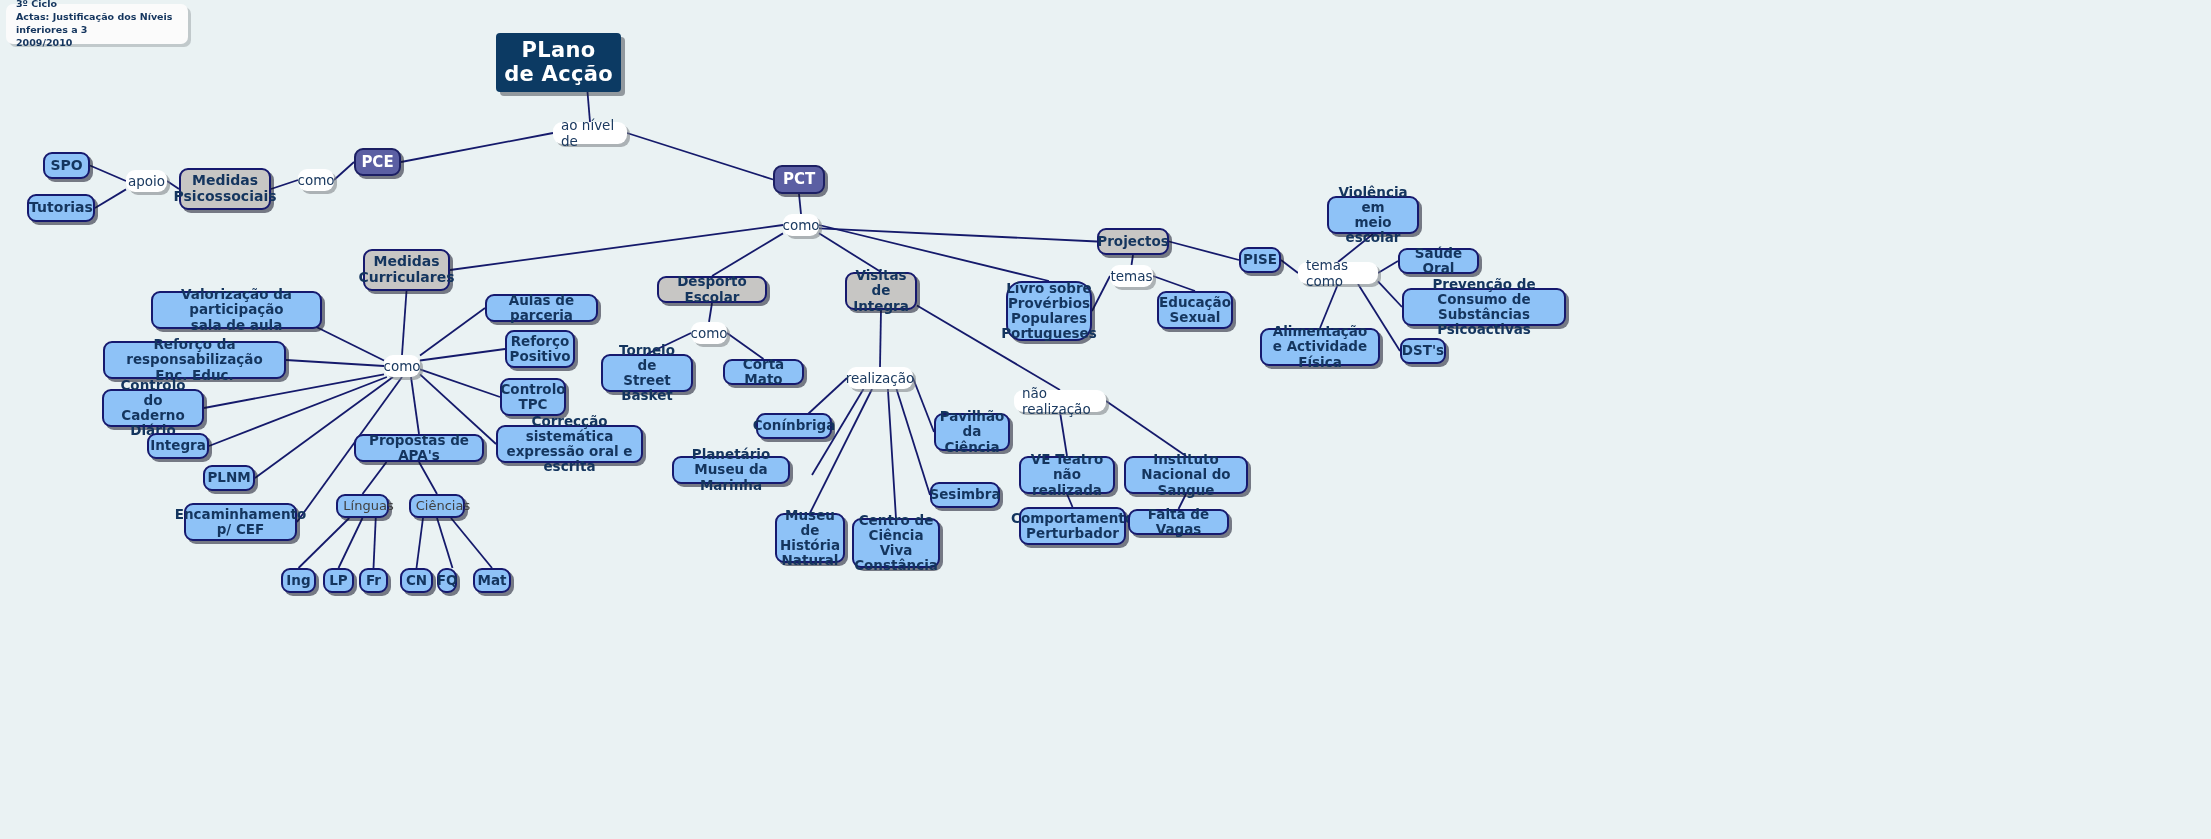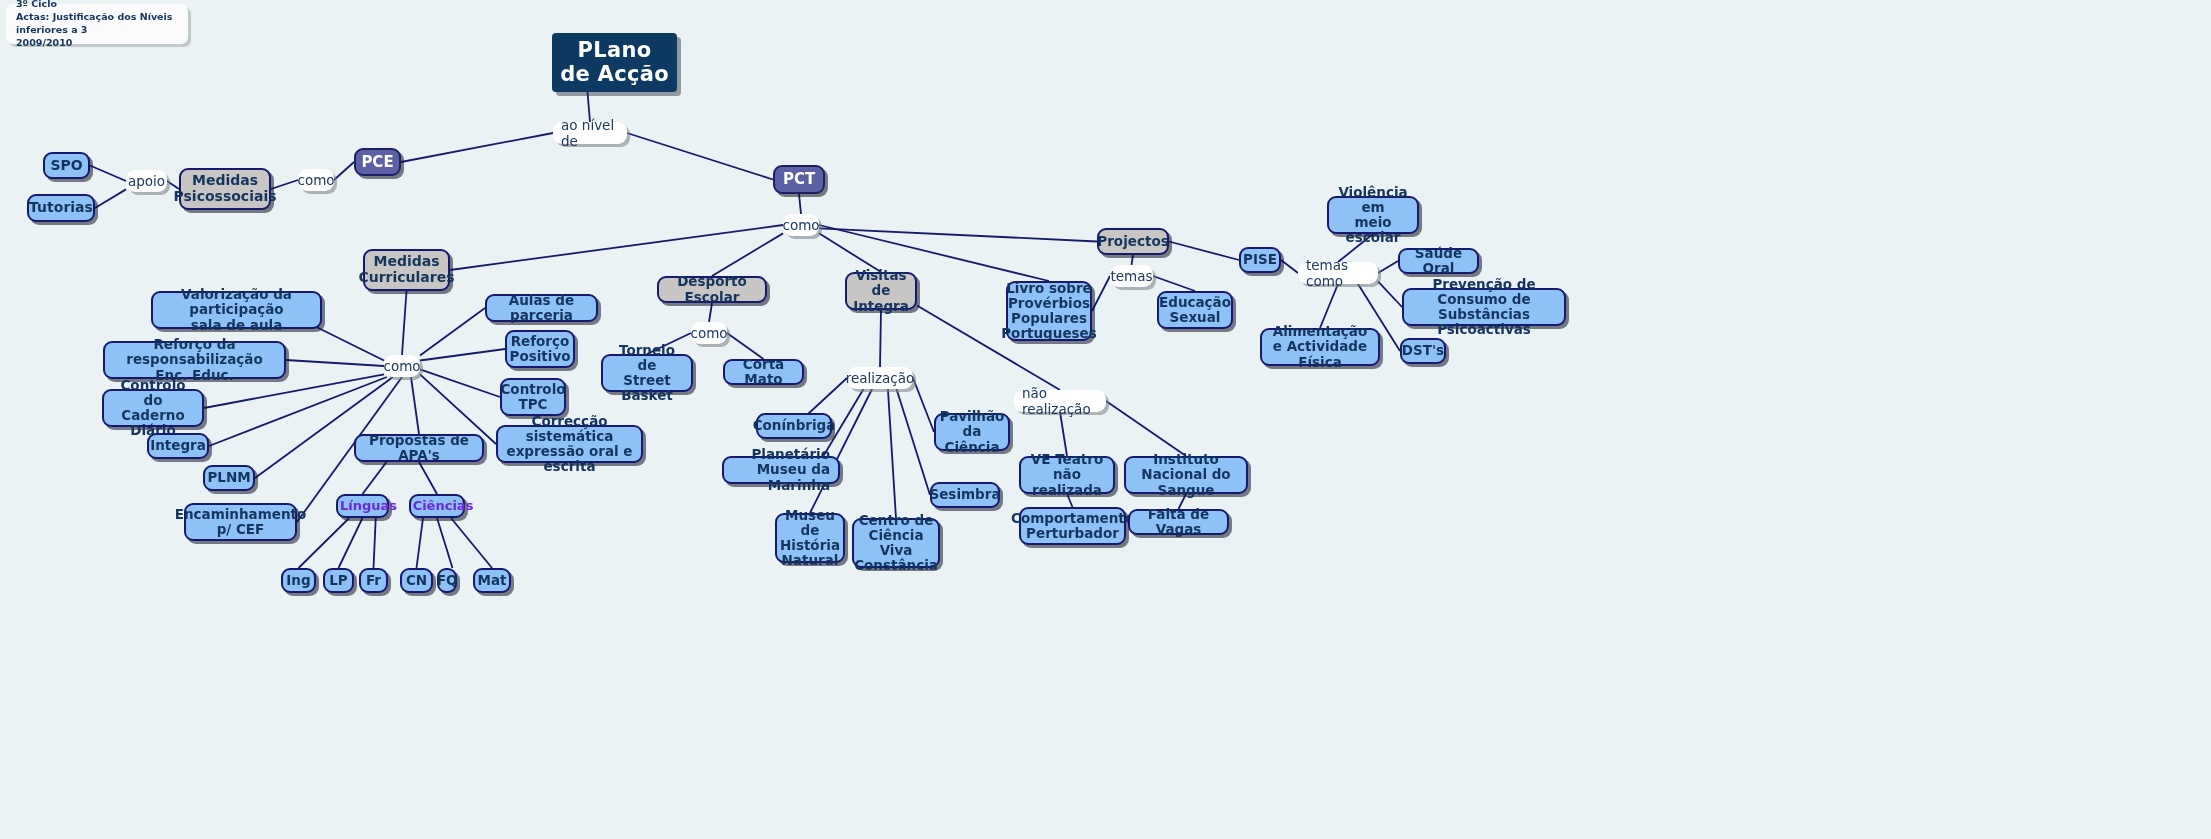--- a/index.html
+++ b/index.html
@@ -26,21 +26,21 @@
     padding:2px 8px;
   }
   .n-leaf{background:#8ec2f7;}
   .n-cat{background:#c7c6c4;}
   .n-accent{background:#5b5fa3;color:#ffffff;border-color:#1c1f63;}
   .n-root{
     background:#0c3a63;color:#ffffff;border:none;border-radius:4px;
     box-shadow:4px 4px 0 rgba(40,45,55,.45);
     font-size:21px;letter-spacing:.3px;
   }
-  .n-soft{background:#8ec2f7;font-weight:bold;color:#6d28d9;padding-left:20px;}
+  .n-soft{background:#8ec2f7;font-weight:normal;color:#404040;padding-left:20px;}
   .link{
     position:absolute;
     box-sizing:border-box;
     display:flex;align-items:center;justify-content:center;
     background:#ffffff;
     border-radius:9px;
     color:#1b3a60;
     font-weight:normal;
     box-shadow:3px 3px 0 rgba(120,125,130,.55);
     z-index:5;
@@ -123,21 +123,21 @@
       <line x1="1281" y1="260" x2="1298" y2="273" stroke="#151a6b" stroke-width="1.8"></line>
       <line x1="1338" y1="262" x2="1373" y2="234" stroke="#151a6b" stroke-width="1.8"></line>
       <line x1="1378" y1="273" x2="1398" y2="261" stroke="#151a6b" stroke-width="1.8"></line>
       <line x1="1378" y1="281.36" x2="1402" y2="307" stroke="#151a6b" stroke-width="1.8"></line>
       <line x1="1338" y1="284" x2="1320" y2="328" stroke="#151a6b" stroke-width="1.8"></line>
       <line x1="1358" y1="284" x2="1400" y2="351" stroke="#151a6b" stroke-width="1.8"></line>
     </svg>
   <div class="titlecard tl" style="left: 6px; top: 4px; width: 182px; height: 40px; font-size: 9.5px;">3º Ciclo
 Actas: Justificação dos Níveis inferiores a 3
 2009/2010</div>
-<div class="node n-root" style="left: 552px; top: 33px; width: 125px; height: 59px; font-size: 21px; white-space: pre-line;">PLano de Acção</div>
+<div class="node n-root" style="left: 496px; top: 33px; width: 125px; height: 59px; font-size: 21px; white-space: pre-line;">PLano de Acção</div>
     <div class="node n-accent" style="left: 354px; top: 148px; width: 47px; height: 28px; font-size: 15px; white-space: pre-line;">PCE</div>
     <div class="node n-accent" style="left: 773px; top: 165px; width: 52px; height: 29px; font-size: 15px; white-space: pre-line;">PCT</div>
     <div class="node n-leaf" style="left: 43px; top: 152px; width: 47px; height: 27px; font-size: 14px; white-space: pre-line;">SPO</div>
     <div class="node n-leaf" style="left: 27px; top: 194px; width: 68px; height: 28px; font-size: 14px; white-space: pre-line;">Tutorias</div>
     <div class="node n-cat" style="left: 179px; top: 168px; width: 92px; height: 42px; font-size: 14px; white-space: pre-line;">Medidas
 Psicossociais</div>
     <div class="node n-cat" style="left: 363px; top: 249px; width: 87px; height: 42px; font-size: 14px; white-space: pre-line;">Medidas
 Curriculares</div>
     <div class="node n-leaf" style="left: 111px; top: 291px; width: 171px; height: 38px; font-size: 13.5px; white-space: pre-line; margin-left: 40px;">Valorização da participação
 sala de aula</div>
@@ -165,39 +165,39 @@
 TPC</div>
     <div class="node n-leaf" style="left: 496px; top: 425px; width: 147px; height: 38px; font-size: 13.5px; white-space: pre-line;">Correcção sistemática
 expressão oral e escrita</div>
     <div class="node n-cat" style="left: 657px; top: 276px; width: 110px; height: 27px; font-size: 13.5px; white-space: pre-line;">Desporto Escolar</div>
     <div class="node n-leaf" style="left: 601px; top: 354px; width: 92px; height: 38px; font-size: 13.5px; white-space: pre-line;">Torneio de
 Street Basket</div>
     <div class="node n-leaf" style="left: 723px; top: 359px; width: 81px; height: 26px; font-size: 13.5px; white-space: pre-line;">Corta Mato</div>
     <div class="node n-cat" style="left: 845px; top: 272px; width: 72px; height: 38px; font-size: 13.5px; white-space: pre-line;">Visitas de
 Integra</div>
     <div class="node n-leaf" style="left: 756px; top: 413px; width: 76px; height: 26px; font-size: 13.5px; white-space: pre-line;">Conínbriga</div>
-    <div class="node n-leaf" style="left: 722px; top: 456px; width: 118px; height: 28px; font-size: 13.5px; white-space: pre-line; text-align: right;">Planetário
+    <div class="node n-leaf" style="left: 672px; top: 456px; width: 118px; height: 28px; font-size: 13.5px; white-space: pre-line;">Planetário
 Museu da Marinha</div>
     <div class="node n-leaf" style="left: 775px; top: 513px; width: 70px; height: 50px; font-size: 13.5px; white-space: pre-line;">Museu de
 História
 Natural</div>
     <div class="node n-leaf" style="left: 852px; top: 518px; width: 88px; height: 50px; font-size: 13.5px; white-space: pre-line;">Centro de
 Ciência Viva
 Constância</div>
     <div class="node n-leaf" style="left: 930px; top: 482px; width: 70px; height: 26px; font-size: 13.5px; white-space: pre-line;">Sesimbra</div>
     <div class="node n-leaf" style="left: 934px; top: 413px; width: 76px; height: 38px; font-size: 13.5px; white-space: pre-line;">Pavilhão
 da Ciência</div>
     <div class="node n-leaf" style="left: 1019px; top: 456px; width: 96px; height: 38px; font-size: 13.5px; white-space: pre-line;">VE Teatro
 não realizada</div>
     <div class="node n-leaf" style="left: 1019px; top: 507px; width: 107px; height: 38px; font-size: 13.5px; white-space: pre-line;">Comportamento
 Perturbador</div>
     <div class="node n-leaf" style="left: 1124px; top: 456px; width: 124px; height: 38px; font-size: 13.5px; white-space: pre-line;">Instituto
 Nacional do Sangue</div>
     <div class="node n-leaf" style="left: 1128px; top: 509px; width: 101px; height: 26px; font-size: 13.5px; white-space: pre-line;">Falta de Vagas</div>
-    <div class="node n-leaf" style="left: 1006px; top: 281px; width: 86px; height: 60px; font-size: 13.5px; white-space: pre-line;">Livro sobre
+    <div class="node n-leaf" style="left: 1006px; top: 281px; width: 86px; height: 60px; font-size: 13.5px; white-space: pre-line; border-radius: 16px;">Livro sobre
 Provérbios
 Populares
 Portugueses</div>
     <div class="node n-leaf" style="left: 1157px; top: 291px; width: 76px; height: 38px; font-size: 13.5px; white-space: pre-line;">Educação
 Sexual</div>
     <div class="node n-cat" style="left: 1097px; top: 228px; width: 72px; height: 27px; font-size: 13.5px; white-space: pre-line;">Projectos</div>
     <div class="node n-leaf" style="left: 1239px; top: 247px; width: 42px; height: 26px; font-size: 13.5px; white-space: pre-line;">PISE</div>
     <div class="node n-leaf" style="left: 1327px; top: 196px; width: 92px; height: 38px; font-size: 13.5px; white-space: pre-line;">Violência em
 meio escolar</div>
     <div class="node n-leaf" style="left: 1398px; top: 248px; width: 81px; height: 26px; font-size: 13.5px; white-space: pre-line;">Saúde Oral</div>

